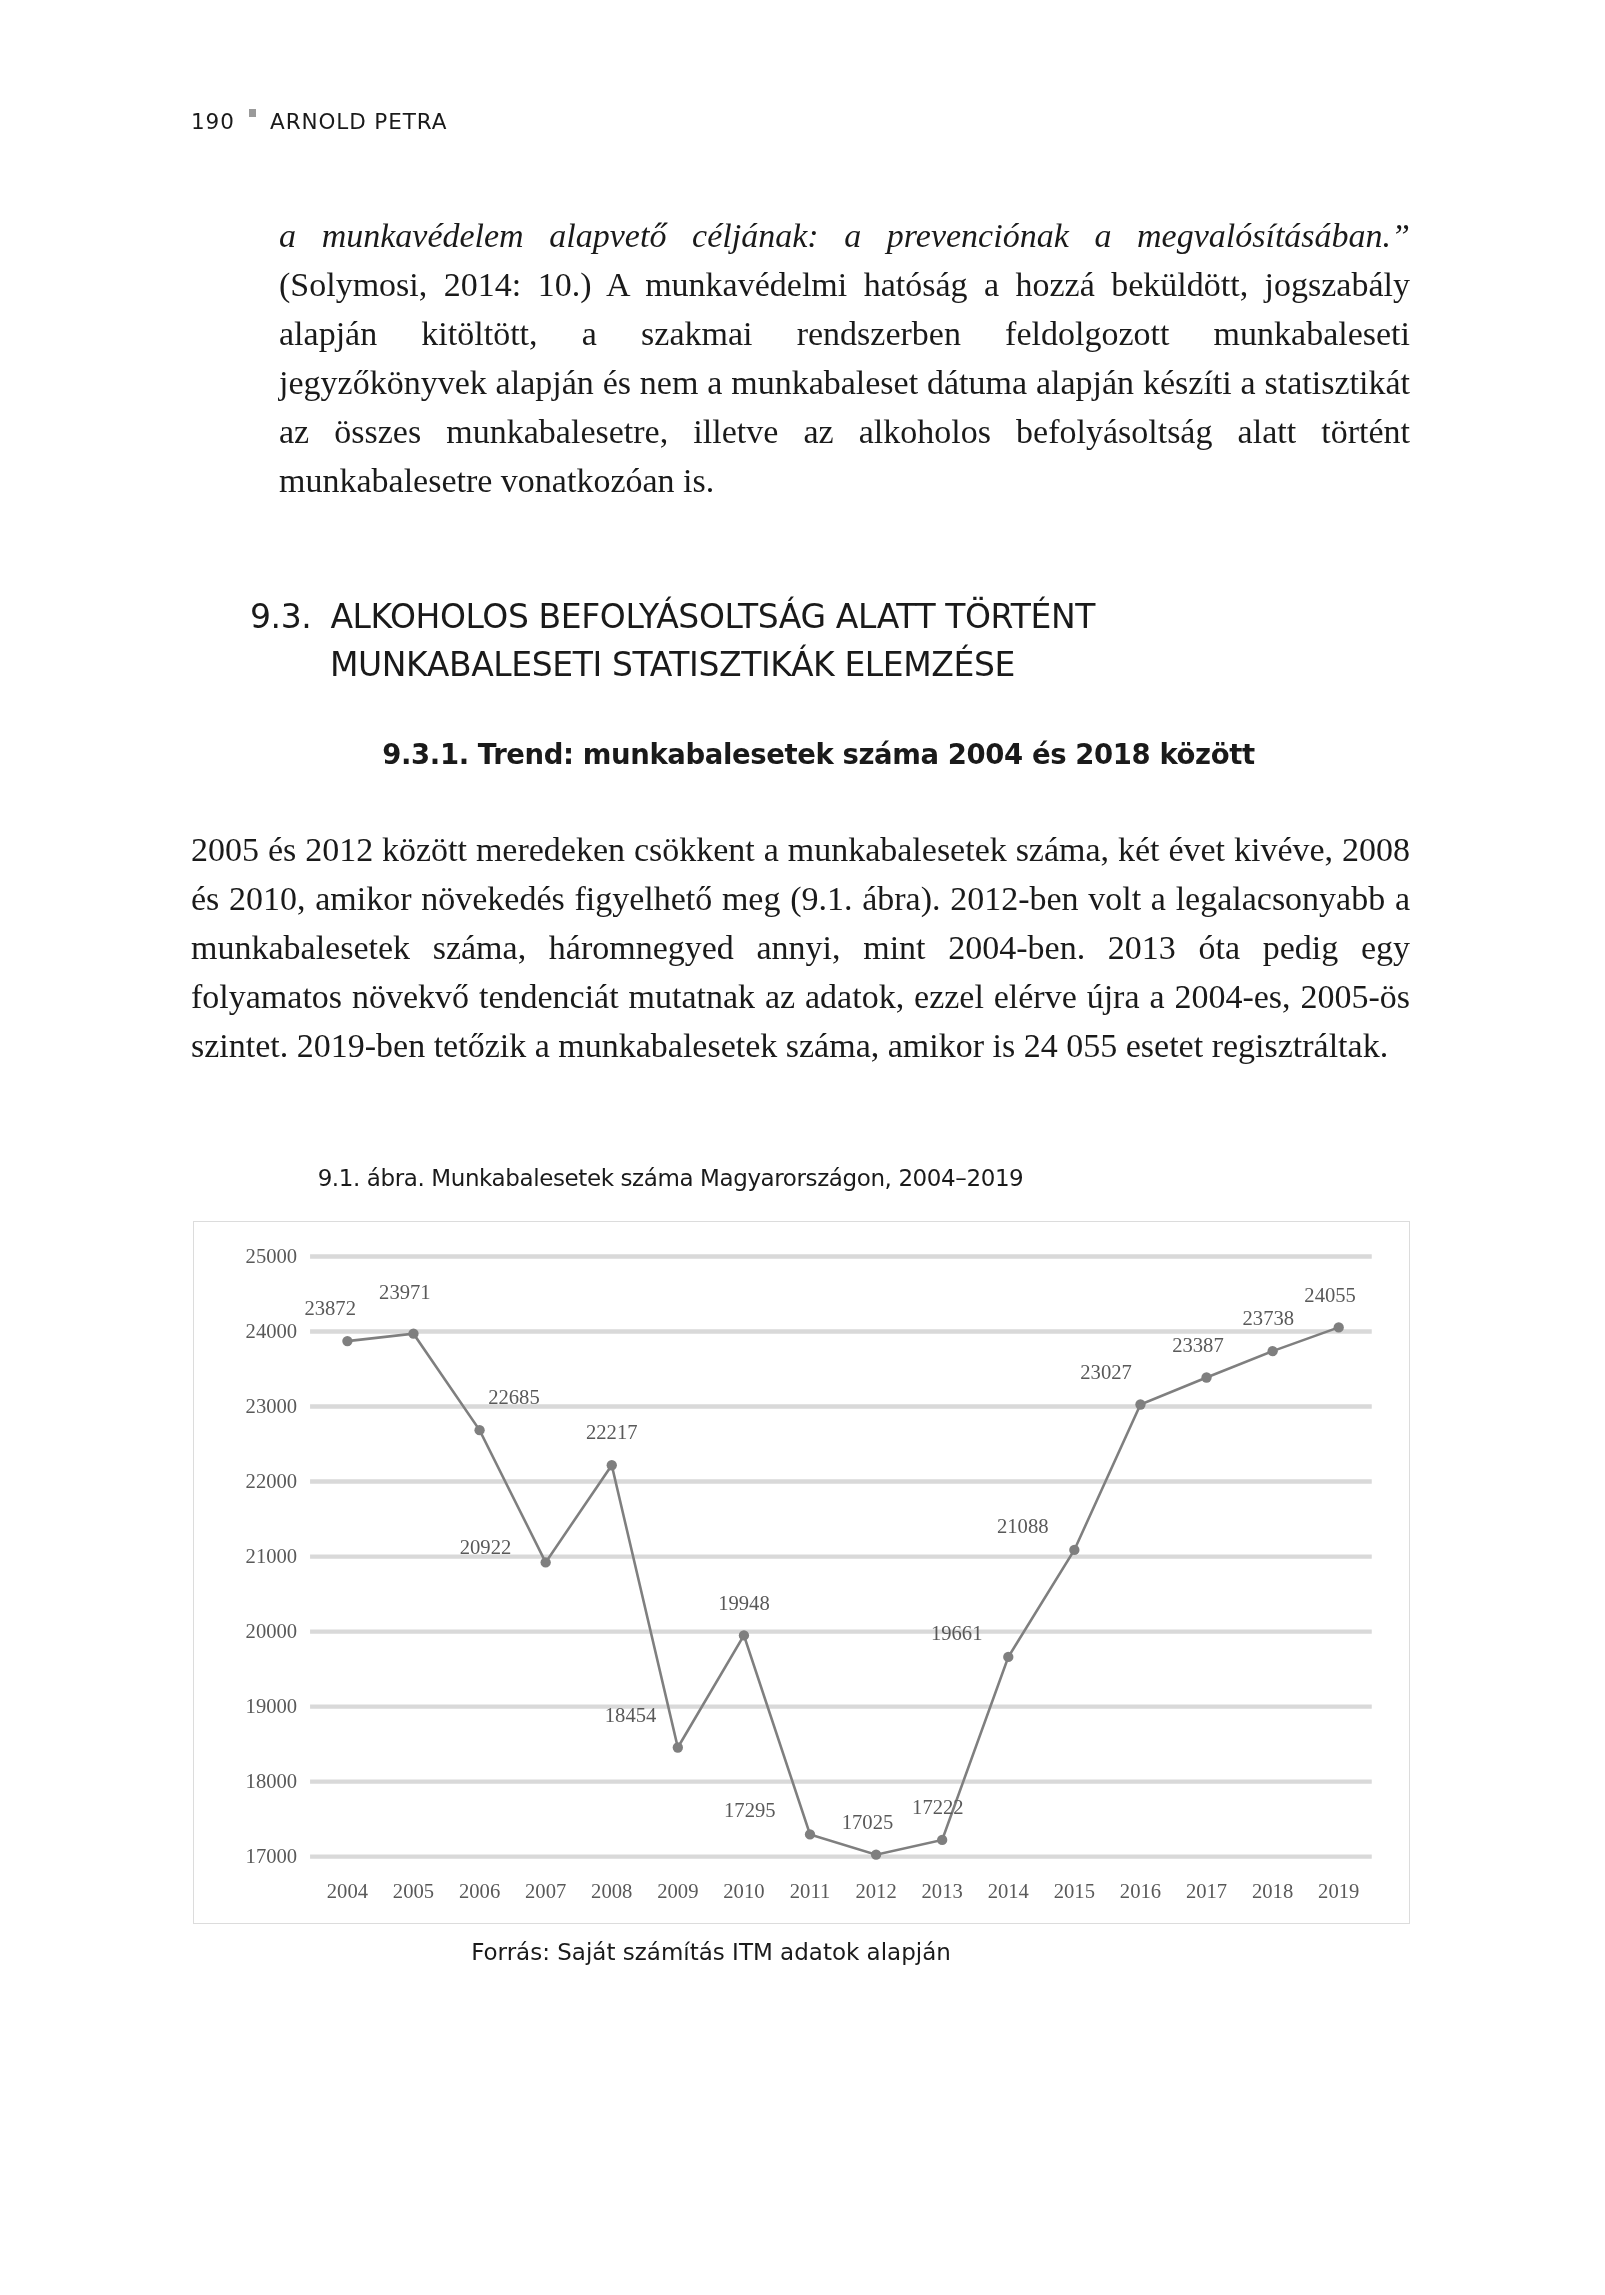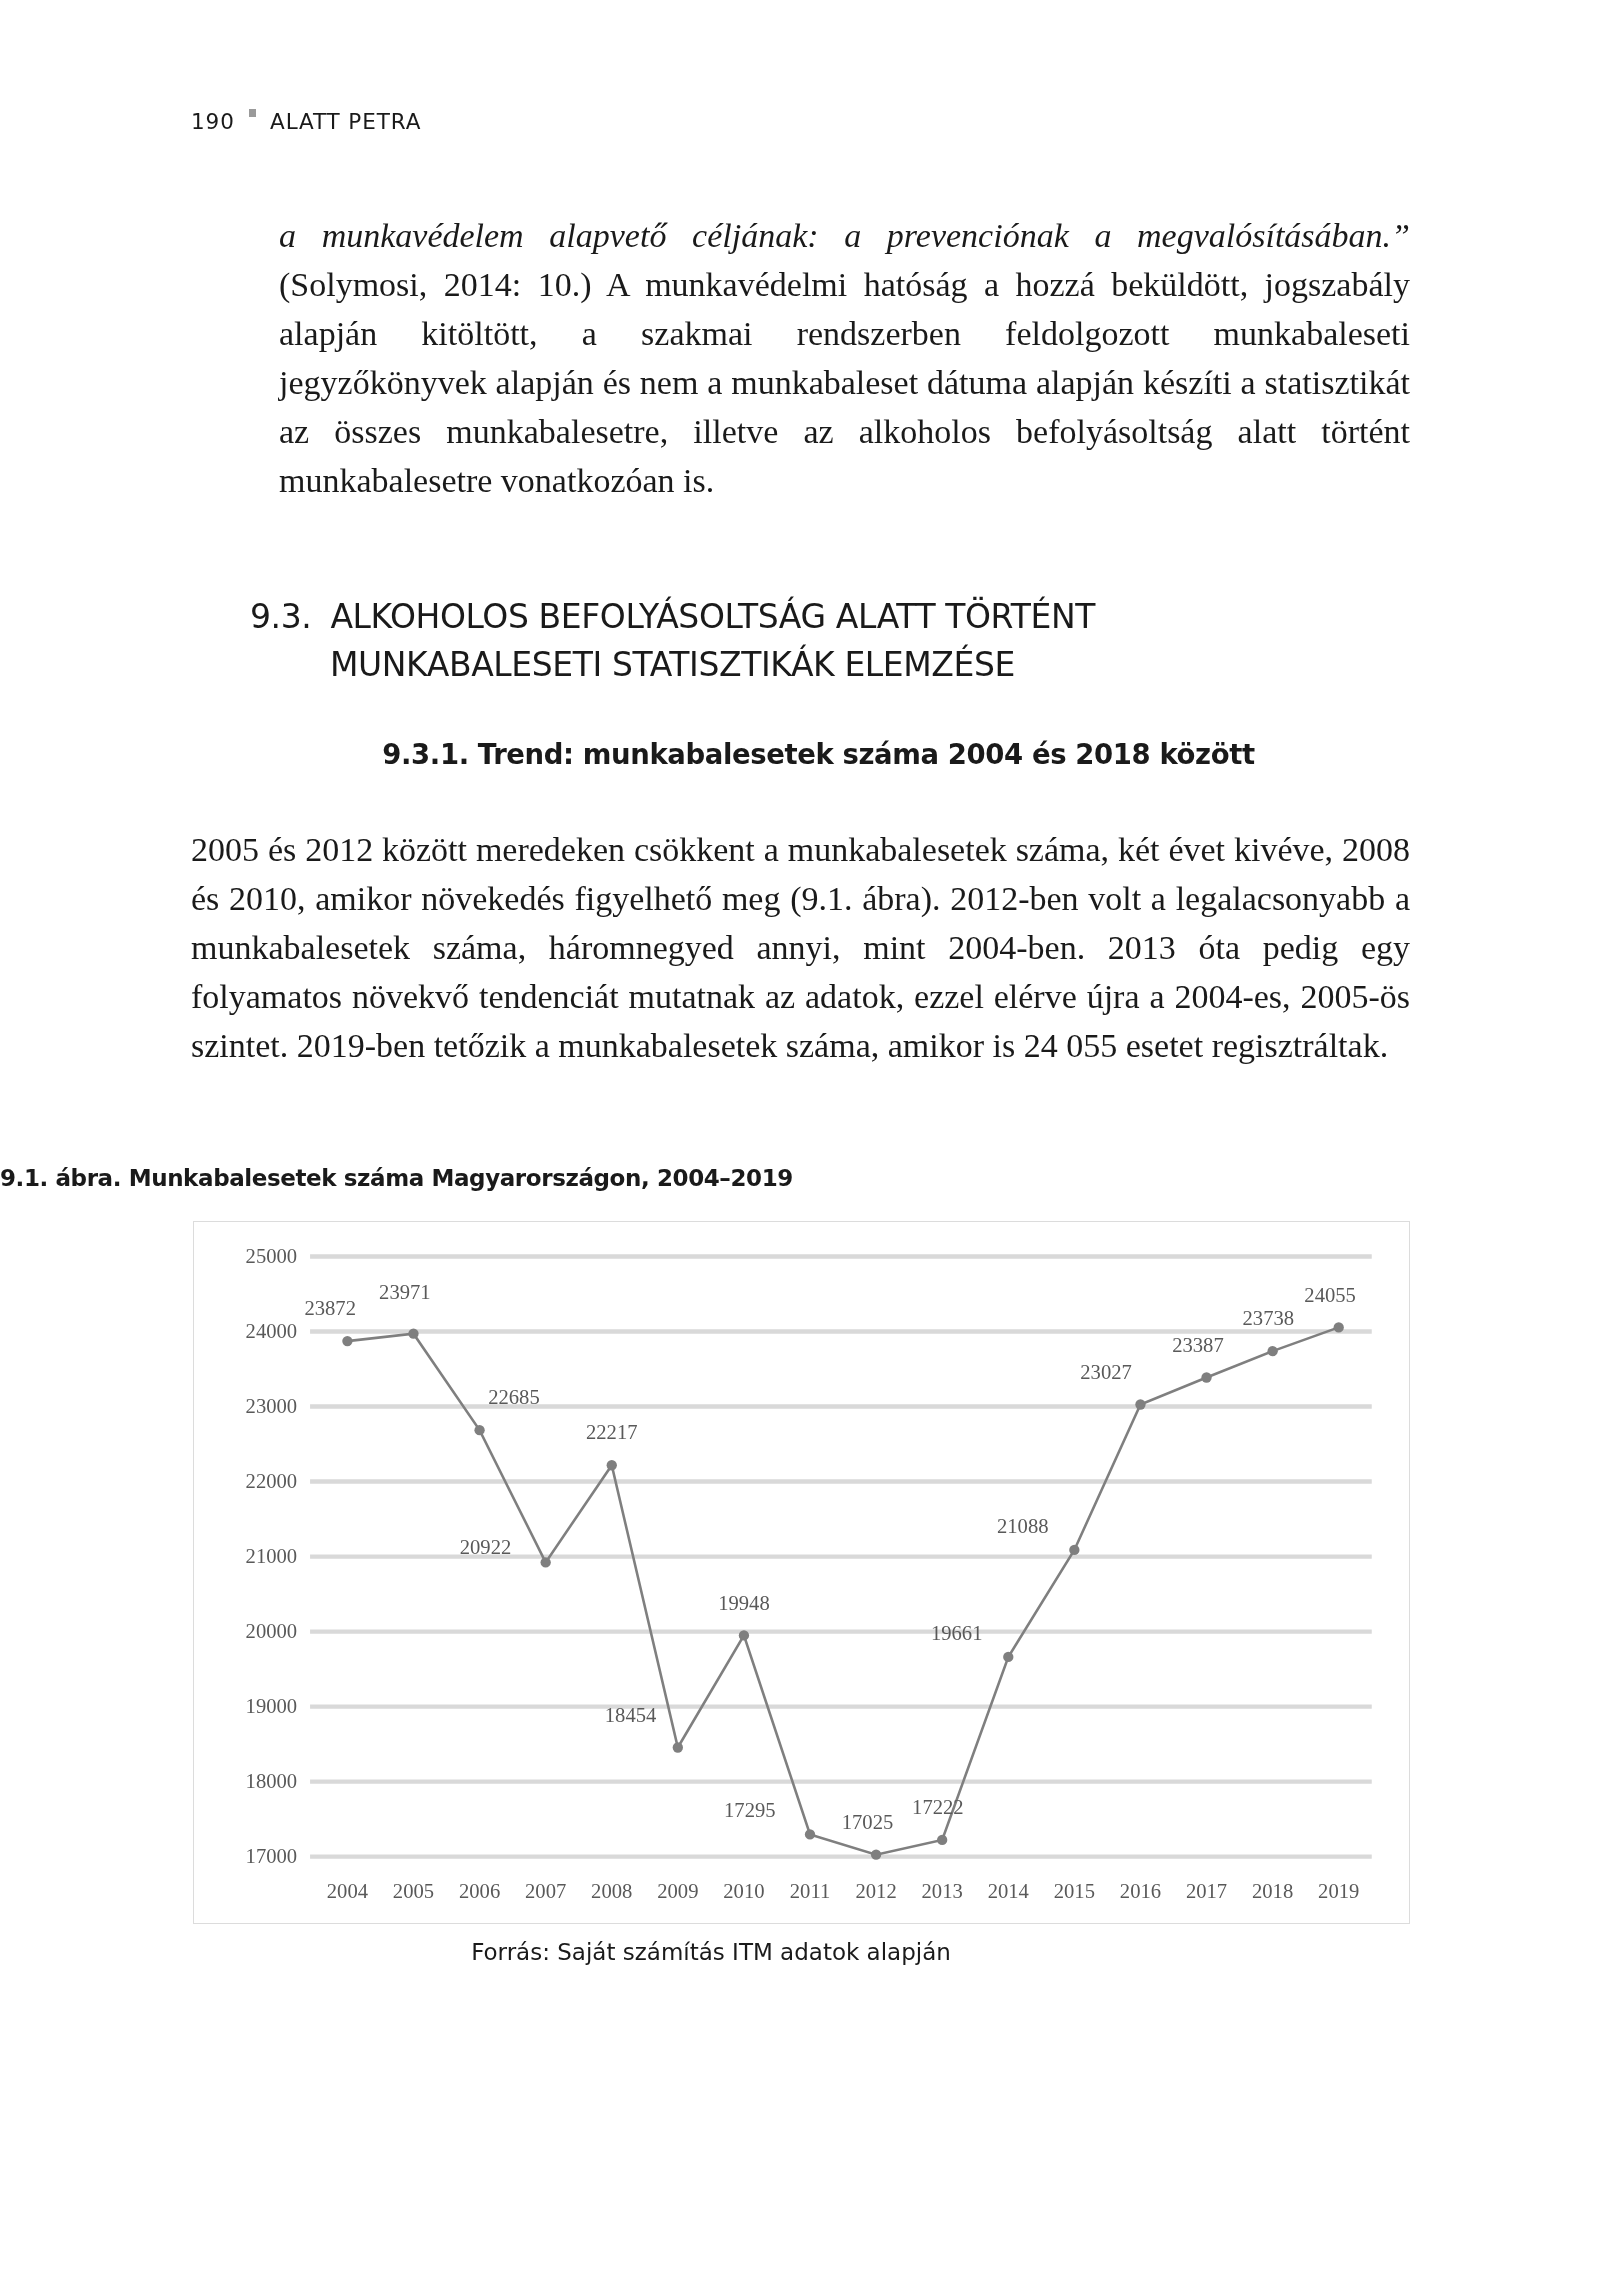--- a/index.html
+++ b/index.html
@@ -6,33 +6,33 @@
   body { width: 1605px; height: 2295px; position: relative; overflow: hidden; color: #1a1a1a; }
   .header { position: absolute; left: 191px; top: 109px; font-family: "DejaVu Sans", sans-serif; font-size: 21.5px; letter-spacing: 0.9px; display: flex; align-items: flex-start; gap: 13.8px; }
   .header .sep { width: 7.7px; height: 7.7px; background: #9a9a9a; display: inline-block; }
   .body-text { font-family: "Liberation Serif", serif; font-size: 34px; line-height: 49px; text-align: justify; }
   .p1 { position: absolute; left: 279px; top: 211px; width: 1131px; }
   .p1 .it { font-style: italic; }
   .h2 { position: absolute; left: 0; width: 1345px; top: 593px; text-align: center; font-family: "DejaVu Sans", sans-serif; font-size: 33px; line-height: 48px; letter-spacing: -0.4px; }
   .h2 .num { margin-right: 19px; }
   .h3 { position: absolute; left: 0; width: 1605px; top: 738px; text-align: center; font-family: "DejaVu Sans", sans-serif; font-weight: bold; font-size: 27.5px; letter-spacing: -0.4px; margin-left: 16px; }
   .p2 { position: absolute; left: 191px; top: 825px; width: 1219px; text-align-last: left; }
-  .fig-title { position: absolute; left: 0; width: 1341px; top: 1165px; font-family: "DejaVu Sans", sans-serif; font-weight: bold; font-size: 23px; letter-spacing: -0.4px; }
+  .fig-title { position: absolute; left: 0; width: 1341px; top: 1165px; text-align: center; font-family: "DejaVu Sans", sans-serif; font-weight: normal; font-size: 23px; letter-spacing: -0.4px; }
   .chart-frame { position: absolute; left: 193px; top: 1221px; width: 1217px; height: 703px; border: 1.7px solid #dcdcdc; box-sizing: border-box; }
   .chart-frame svg { position: absolute; left: 0; top: 0; }
   .source { position: absolute; left: 0; width: 1422px; top: 1939px; text-align: center; font-family: "DejaVu Sans", sans-serif; font-size: 23px; }
   svg text { font-family: "Liberation Serif", serif; }
 </style>
 </head>
 <body>
 
 <div class="header">
   <span>190</span>
   <span class="sep"></span>
-  <span>ALATT PETRA</span>
+  <span>ARNOLD PETRA</span>
 </div>
 
 <div class="body-text p1">
   <span class="it">a munkavédelem alapvető céljának: a prevenciónak a megvalósításában.”</span>
   <span>(Solymosi, 2014: 10.) A munkavédelmi hatóság a hozzá beküldött, jogszabály alapján kitöltött, a szakmai rendszerben feldolgozott munkabaleseti jegyzőkönyvek alapján és nem a munkabaleset dátuma alapján készíti a statisztikát az összes munkabalesetre, illetve az alkoholos befolyásoltság alatt történt munkabalesetre vonatkozóan is.</span>
 </div>
 
 <div class="h2">
   <div><span class="num">9.3.</span><span>ALKOHOLOS BEFOLYÁSOLTSÁG ALATT TÖRTÉNT</span></div>
   <div>MUNKABALESETI STATISZTIKÁK ELEMZÉSE</div>

